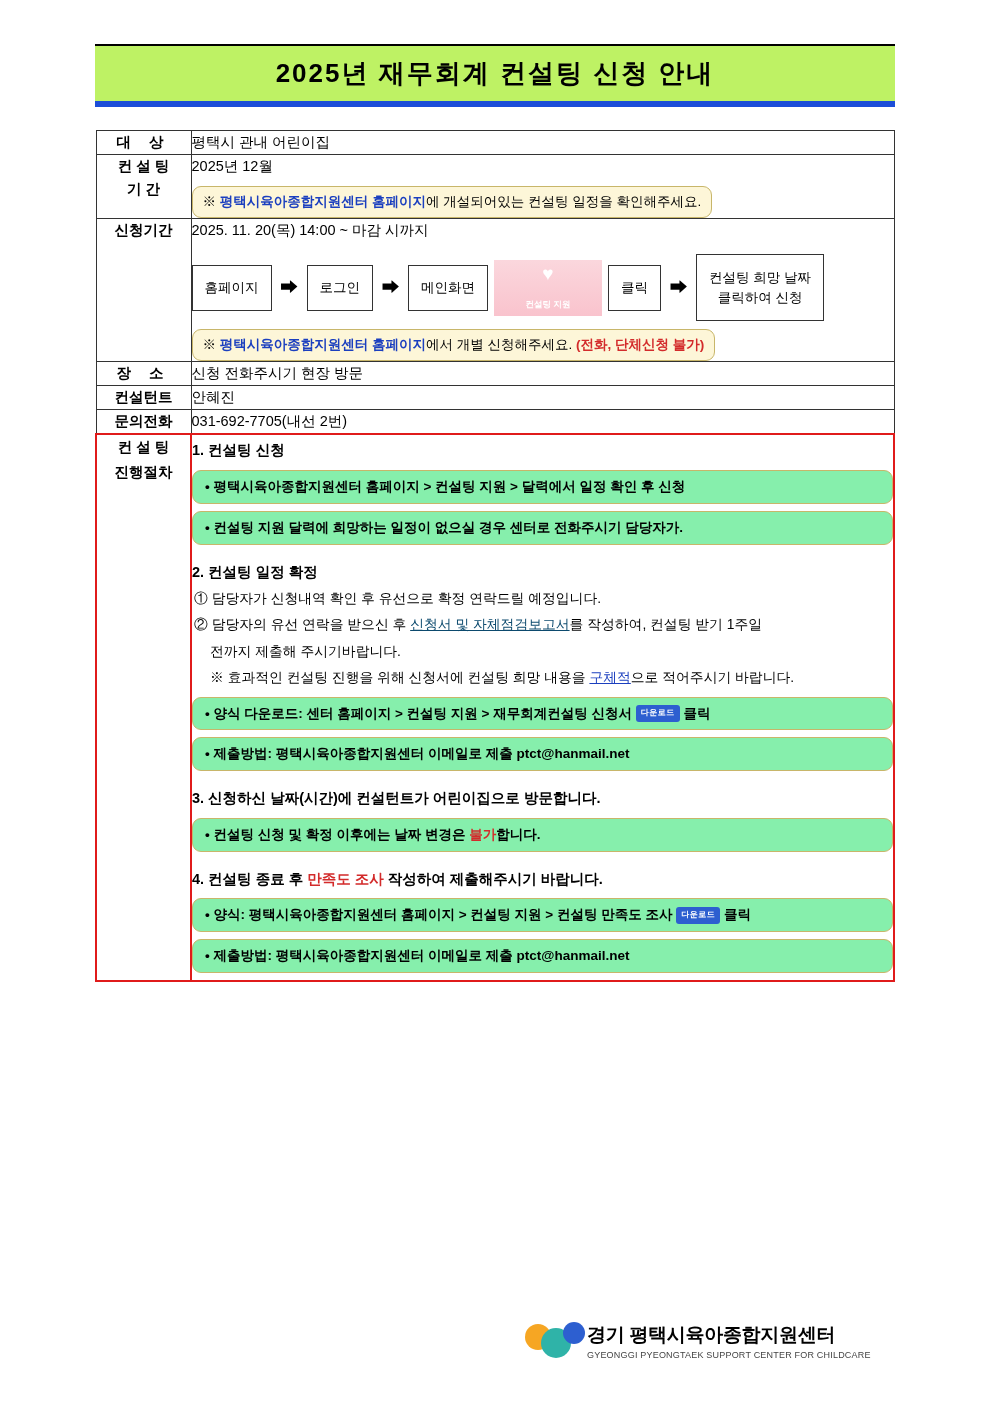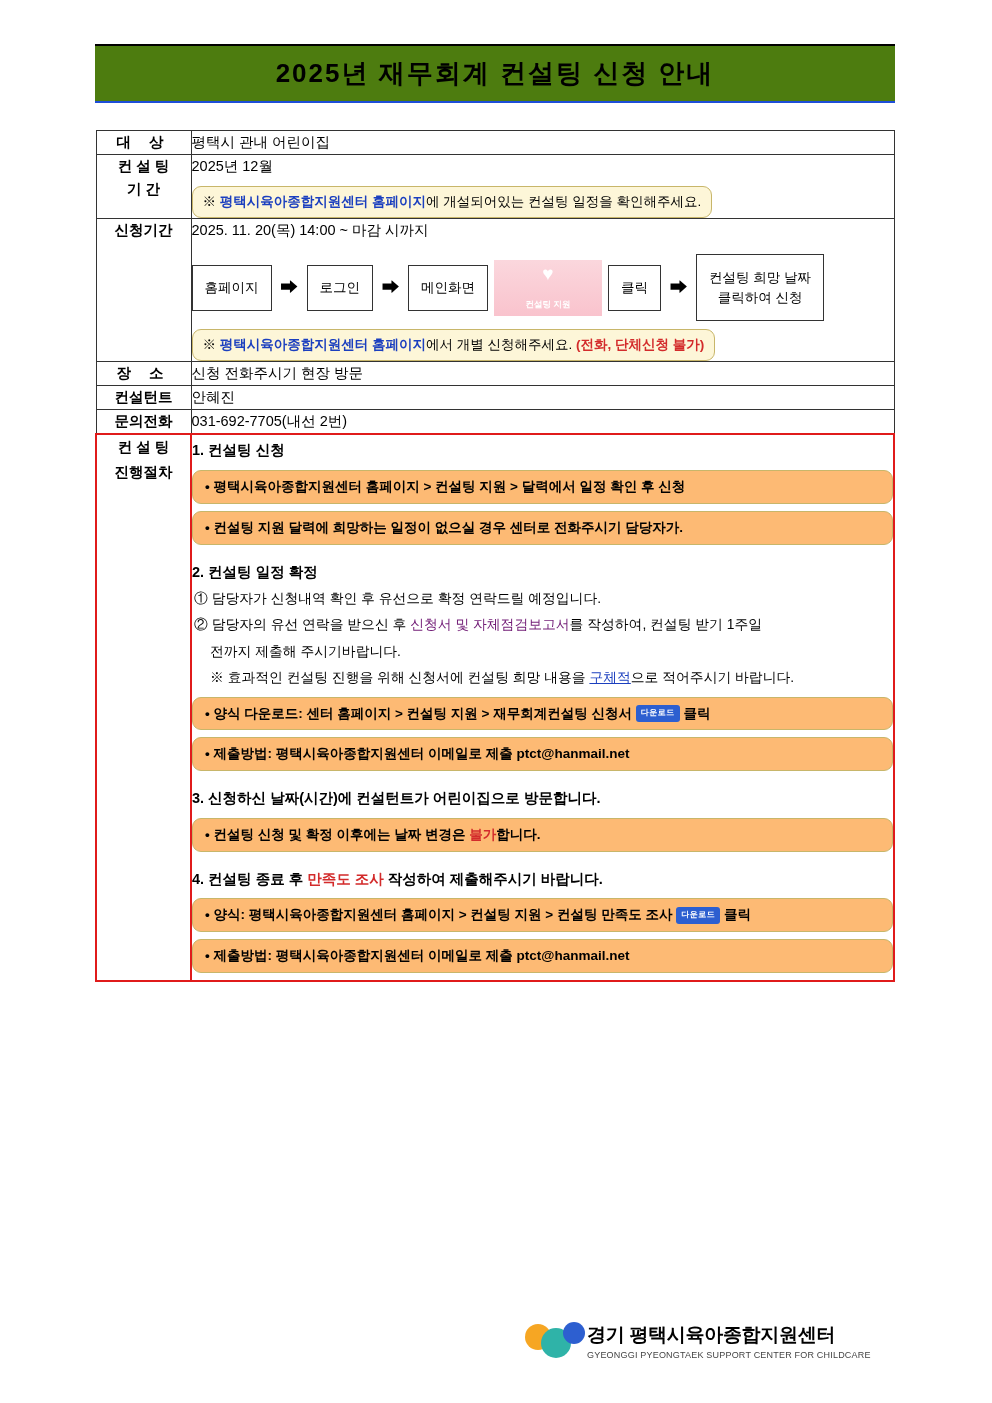--- a/index.html
+++ b/index.html
@@ -21,23 +21,23 @@
     box-sizing: border-box;
   }
 
   
   .title-bar {
     position: absolute;
     left: 95px;
     top: 44px;
     width: 800px;
     height: 55px;
-    background: #4d7c0f;
+    background: #bef264;
     border-top: 2px solid #000;
-    border-bottom: 2px solid #1d4ed8;
+    border-bottom: 6px solid #1d4ed8;
     display: flex;
     align-items: center;
     justify-content: center;
   }
   .title-bar .title-text {
     font-size: 26px;
     font-weight: bold;
     letter-spacing: 2px;
   }
 
@@ -80,21 +80,21 @@
     padding: 4px 10px;
     font-size: 13.5px;
     margin-top: 8px;
     white-space: nowrap;
   }
   .note .blue { color: #1b3fbf; font-weight: bold; }
   .note .red { color: #d32b2b; font-weight: bold; }
 
   .bullet-box {
     display: block;
-    background: #fdba74;
+    background: #86efac;
     border: 1px solid #c8b66a;
     border-radius: 9px;
     padding: 5px 12px;
     font-size: 13.5px;
     margin: 7px 0;
     font-weight: bold;
     white-space: nowrap;
   }
   .bullet-box .red { color: #d32b2b; }
 
@@ -158,21 +158,21 @@
   }
   .step-head {
     font-weight: bold;
     font-size: 14.5px;
     margin-top: 4px;
   }
   .step-head.gap { margin-top: 16px; }
   .sub-line { margin: 4px 0 0 2px; font-size: 13.8px; }
   .sub-line.indent { margin-left: 18px; }
   .red-t { color: #d32b2b; }
-  .red-u { color: #701a75; }
+  .red-u { color: #0c4a6e; text-decoration: underline; }
   .blue-u { color: #1b3fbf; text-decoration: underline; font-weight: normal; }
   .dl-chip {
     display: inline-block;
     background: #2d5fd0;
     color: #fff;
     font-size: 8px;
     border-radius: 3px;
     padding: 2px 5px;
     vertical-align: middle;
     letter-spacing: 0.5px;

